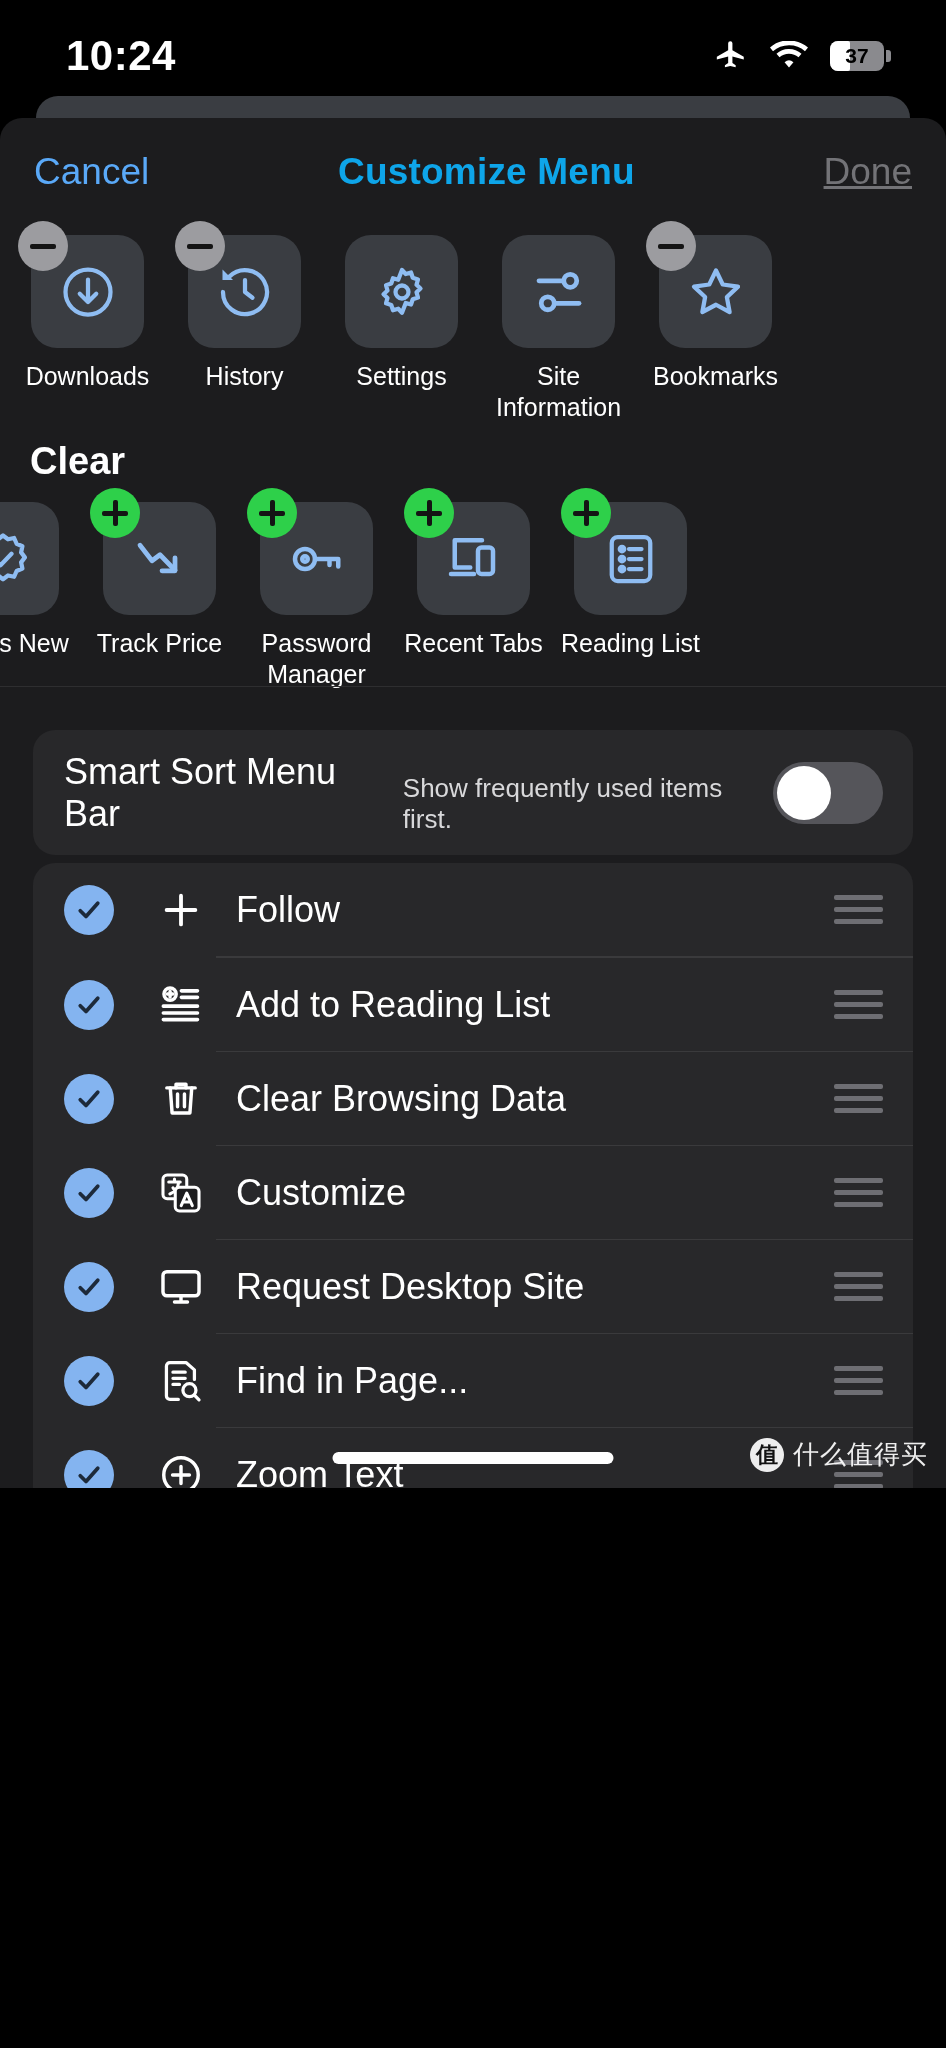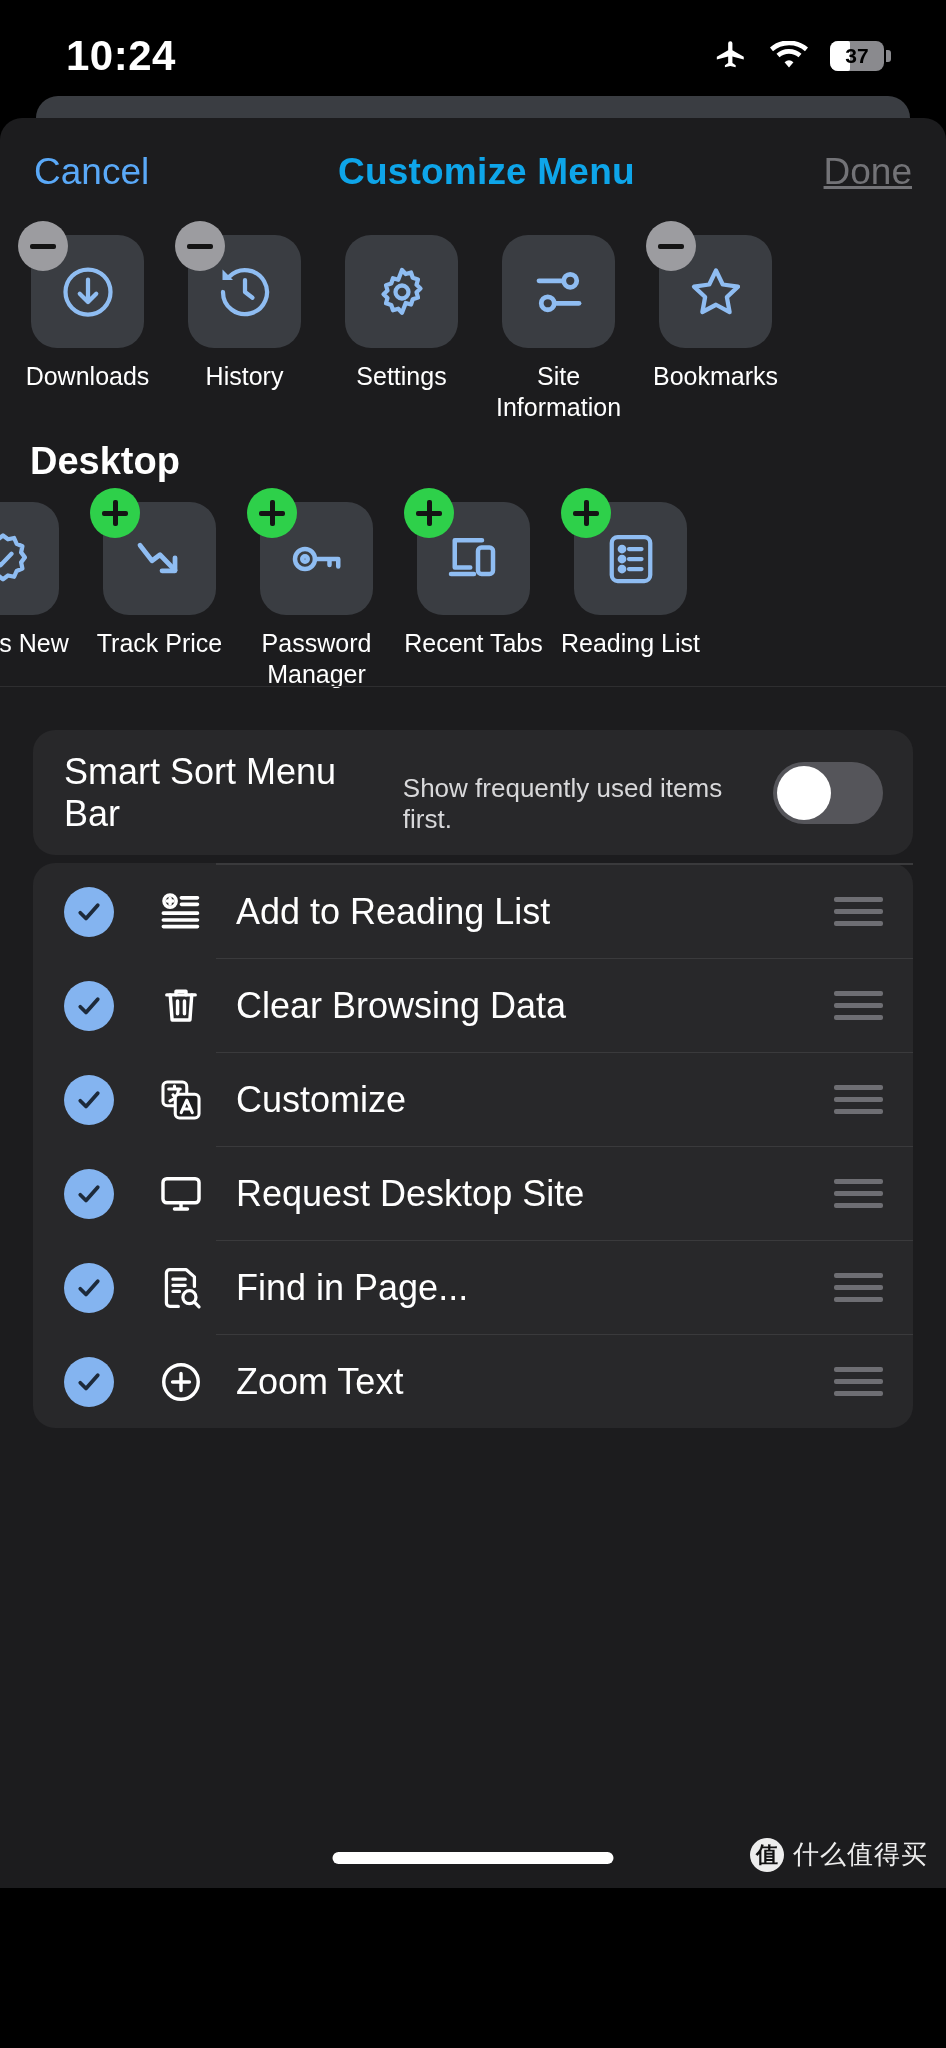--- a/index.html
+++ b/index.html
@@ -2,21 +2,21 @@
 <html><head>
 <meta charset="utf-8">
 <style>
   * { margin:0; padding:0; box-sizing:border-box; }
   html, body {
     width:946px; height:2048px;
     background:#000;
     font-family:"Liberation Sans", sans-serif;
     overflow:hidden;
   }
-  #screen { position:relative; width:946px; height:1888px; background:#000; overflow:hidden; }
+  #screen { position:relative; width:946px; height:1488px; background:#000; overflow:hidden; }
 
   
   .statusbar{
     position:absolute; top:0; left:0; width:946px; height:112px;
     display:flex; align-items:center; justify-content:space-between;
     padding:0 62px 0 66px; color:#fff; background:#000;
   }
   .status-time{ font-size:42px; font-weight:700; letter-spacing:.5px; }
   .status-icons{ display:flex; align-items:center; gap:22px; }
   .batt{
@@ -230,21 +230,21 @@
           </div>
       <div class="tile">
             <svg viewBox="0 0 24 24" fill="none" stroke="#8fbdf2" stroke-width="1.7" stroke-linejoin="round">
               <path d="M12 3.4l2.7 5.6 6.1.85-4.45 4.2 1.1 6-5.45-2.95L6.55 20l1.1-6L3.2 9.85l6.1-.85z"></path>
             </svg>
           </div>
       <div class="tile-label">Bookmarks</div>
     </div>
       </div>
 
-    <div class="hidden-title">Desktop</div>
+    <div class="hidden-title">Clear</div>
 
     <div class="strip strip-hidden" id="hidden-strip">
     <div class="tile-wrap">
 
       <div class="tile">
             <svg viewBox="0 0 24 24" fill="none" stroke="#8fbdf2" stroke-width="1.7" stroke-linejoin="round">
               <path d="M12 2.6l2 1.5 2.45-.5 1 2.3 2.3 1-.5 2.45 1.5 2-1.5 2 .5 2.45-2.3 1-1 2.3-2.45-.5-2 1.5-2-1.5-2.45.5-1-2.3-2.3-1 .5-2.45-1.5-2 1.5-2-.5-2.45 2.3-1 1-2.3 2.45.5z"></path>
               <path d="M8.6 12.1l2.4 2.4 4.4-4.6" stroke-linecap="round"></path>
             </svg>
           </div>
@@ -316,20 +316,38 @@
         <div class="smart-title">Smart Sort Menu Bar</div>
         <div class="smart-sub">Show frequently used items first.</div>
       </div>
       <div class="switch">
         <div class="knob"></div>
       </div>
     </div>
 
     <div class="card list-card" id="menu-list">
 
+  <div class="row">
+    <div class="check">
+      <svg viewBox="0 0 24 24" fill="none" stroke="#1d2a3a" stroke-width="3" stroke-linecap="round" stroke-linejoin="round">
+              <path d="M5 12.6l4.6 4.6L19 6.6"></path>
+            </svg>
+    </div>
+    <div class="row-icon">
+            <svg viewBox="0 0 24 24" fill="none" stroke="#fff" stroke-width="2" stroke-linecap="round">
+              <path d="M12 4.5v15M4.5 12h15"></path>
+            </svg>
+          </div>
+    <div class="row-label">Follow</div>
+    <div class="grip">
+            <span></span>
+            <span></span>
+            <span></span>
+          </div>
+  </div>
   <div class="row-div"></div>
   <div class="row-div"></div>
   <div class="row">
     <div class="check">
       <svg viewBox="0 0 24 24" fill="none" stroke="#1d2a3a" stroke-width="3" stroke-linecap="round" stroke-linejoin="round">
               <path d="M5 12.6l4.6 4.6L19 6.6"></path>
             </svg>
     </div>
     <div class="row-icon">
             <svg viewBox="0 0 24 24" fill="none" stroke="#fff" stroke-width="1.8" stroke-linecap="round">

